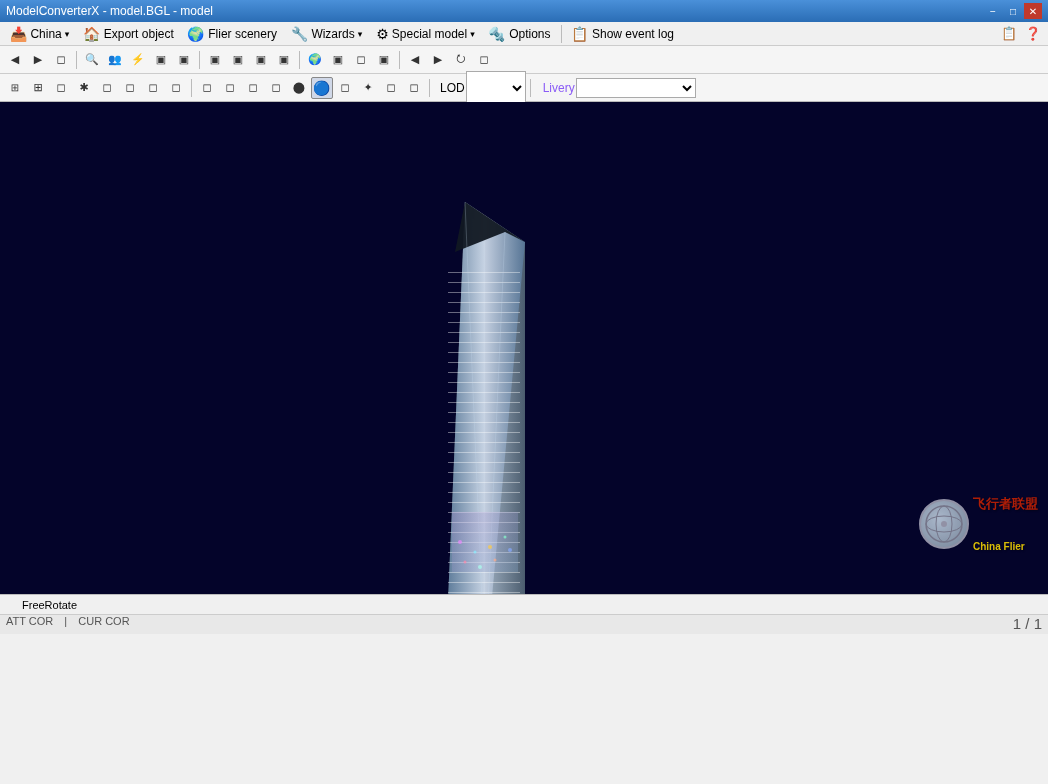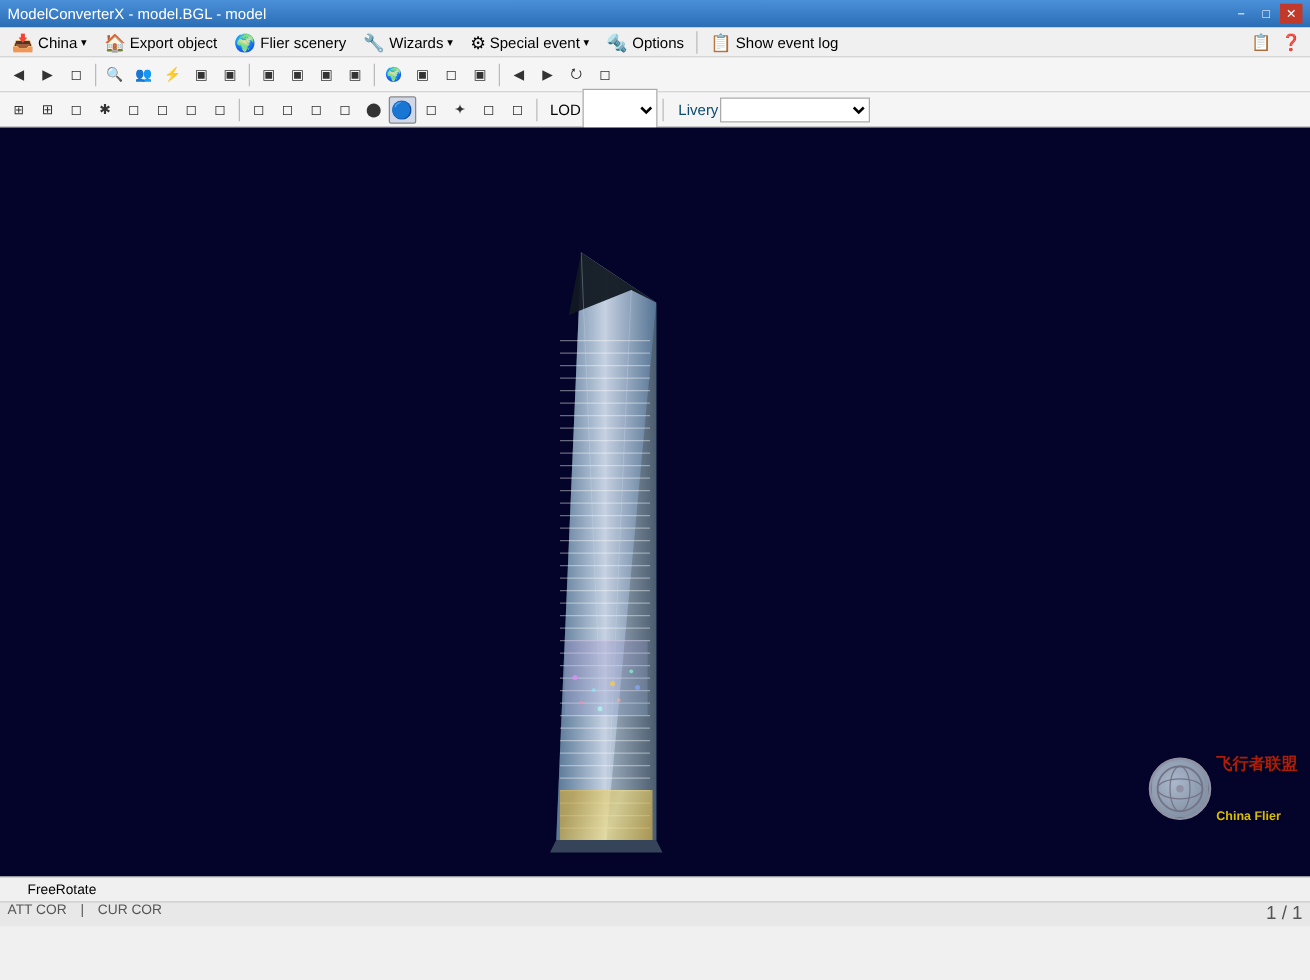--- a/index.html
+++ b/index.html
@@ -79,30 +79,30 @@
     }
     .tb-separator { width: 1px; height: 18px; background: #bbb; margin: 0 3px; }
     .tb-btn.active { border-color: #888; background: #d0d8e8; }
 
     
     .lod-label { font-size: 12px; color: #000; margin-left: 6px; }
     .lod-dropdown {
       height: 20px; font-size: 12px; border: 1px solid #aaa; background: white;
       padding: 16px 2px; cursor: pointer; min-width: 60px;
     }
-    .livery-label { font-size: 12px; color: #0c4a6e; margin-left: 8px; }
+    .livery-label { font-size: 12px; color: #8b5cf6; margin-left: 8px; }
     .livery-dropdown {
       height: 20px; font-size: 12px; border: 1px solid #aaa; background: white;
       padding: 0 2px; cursor: pointer; min-width: 120px;
     }
 
     
     #viewport {
       width: 1048px;
-      height: 599px;
+      height: 492px;
       background: #04042a;
       position: relative;
       overflow: hidden;
       text-decoration: underline;
     }
 
     
     #tower-container {
       position: absolute;
       left: 430px;
@@ -199,21 +199,21 @@
     <span class="menu-icon">🌍</span>
     <span>Flier scenery</span>
   </div>
   <div class="menu-item">
     <span class="menu-icon">🔧</span>
     <span>Wizards</span>
     <span style="font-size:9px;">▾</span>
   </div>
   <div class="menu-item">
     <span class="menu-icon">⚙</span>
-    <span>Special event</span>
+    <span>Special model</span>
     <span style="font-size:9px;">▾</span>
   </div>
   <div class="menu-item">
     <span class="menu-icon">🔩</span>
     <span>Options</span>
   </div>
   <div class="menu-separator"></div>
   <div class="menu-item">
     <span class="menu-icon">📋</span>
     <span>Show event log</span>

